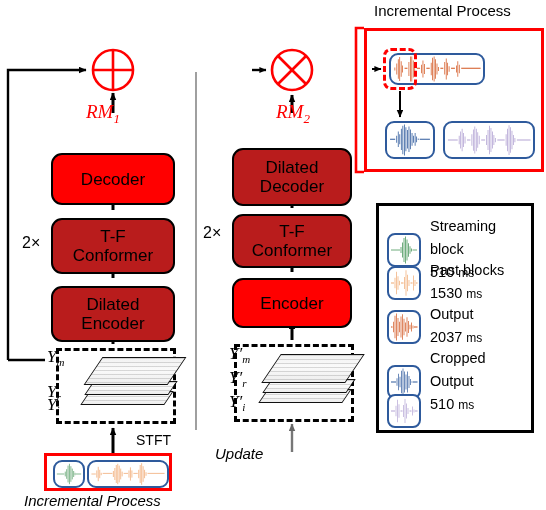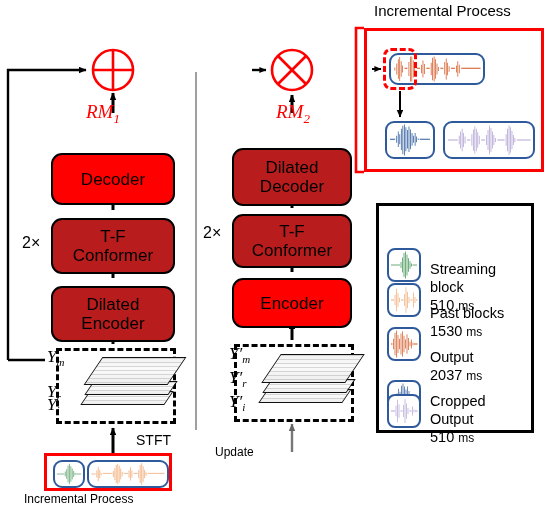--- a/index.html
+++ b/index.html
@@ -22,21 +22,21 @@
     box-sizing:border-box;
   }
   .block.red{background:#FF0000;border-color:#000;}
   .block .lbl{display:block;white-space:pre-line;}
 
   
   .txt{position:absolute;white-space:nowrap;}
   .t-red{color:#FF0000;font-style:italic;font-family:"Liberation Serif","DejaVu Serif",serif;}
   .t-serif{font-family:"Liberation Serif","DejaVu Serif",serif;font-style:italic;margin-left:25px;}
   .mult{font-size:16px;}
-  .caption{font-size:12px;}
+  .caption{font-size:15px;font-style:italic;}
   .stft{font-size:14px;}
 
   
   .dashbox{
     position:absolute;
     border:3px dashed #000;
     box-sizing:border-box;
     background:transparent;
   }
 
@@ -64,21 +64,21 @@
   .wavechip{
     width:34px;height:34px;
     border:2px solid #2E5A9C;
     border-radius:8px;
     background:#fff;
     box-sizing:border-box;
     overflow:hidden;
     flex:0 0 auto;
   }
   .wavechip svg{display:block;width:100%;height:100%;}
-  .legtext{margin-left:9px;font-size:14.5px;line-height:18px;margin-top:45px;}
+  .legtext{margin-left:9px;font-size:14.5px;line-height:23px;}
   .legtext .l1{display:block;}
   .legtext .l2{display:block;}
   .legtext .unit{font-size:12px;}
 
   
   .redpanel{position:absolute;border:3px solid #FF0000;background:#fff;box-sizing:border-box;}
   .wavepill{
     position:absolute;
     border:2px solid #2E5A9C;
     border-radius:9px;

